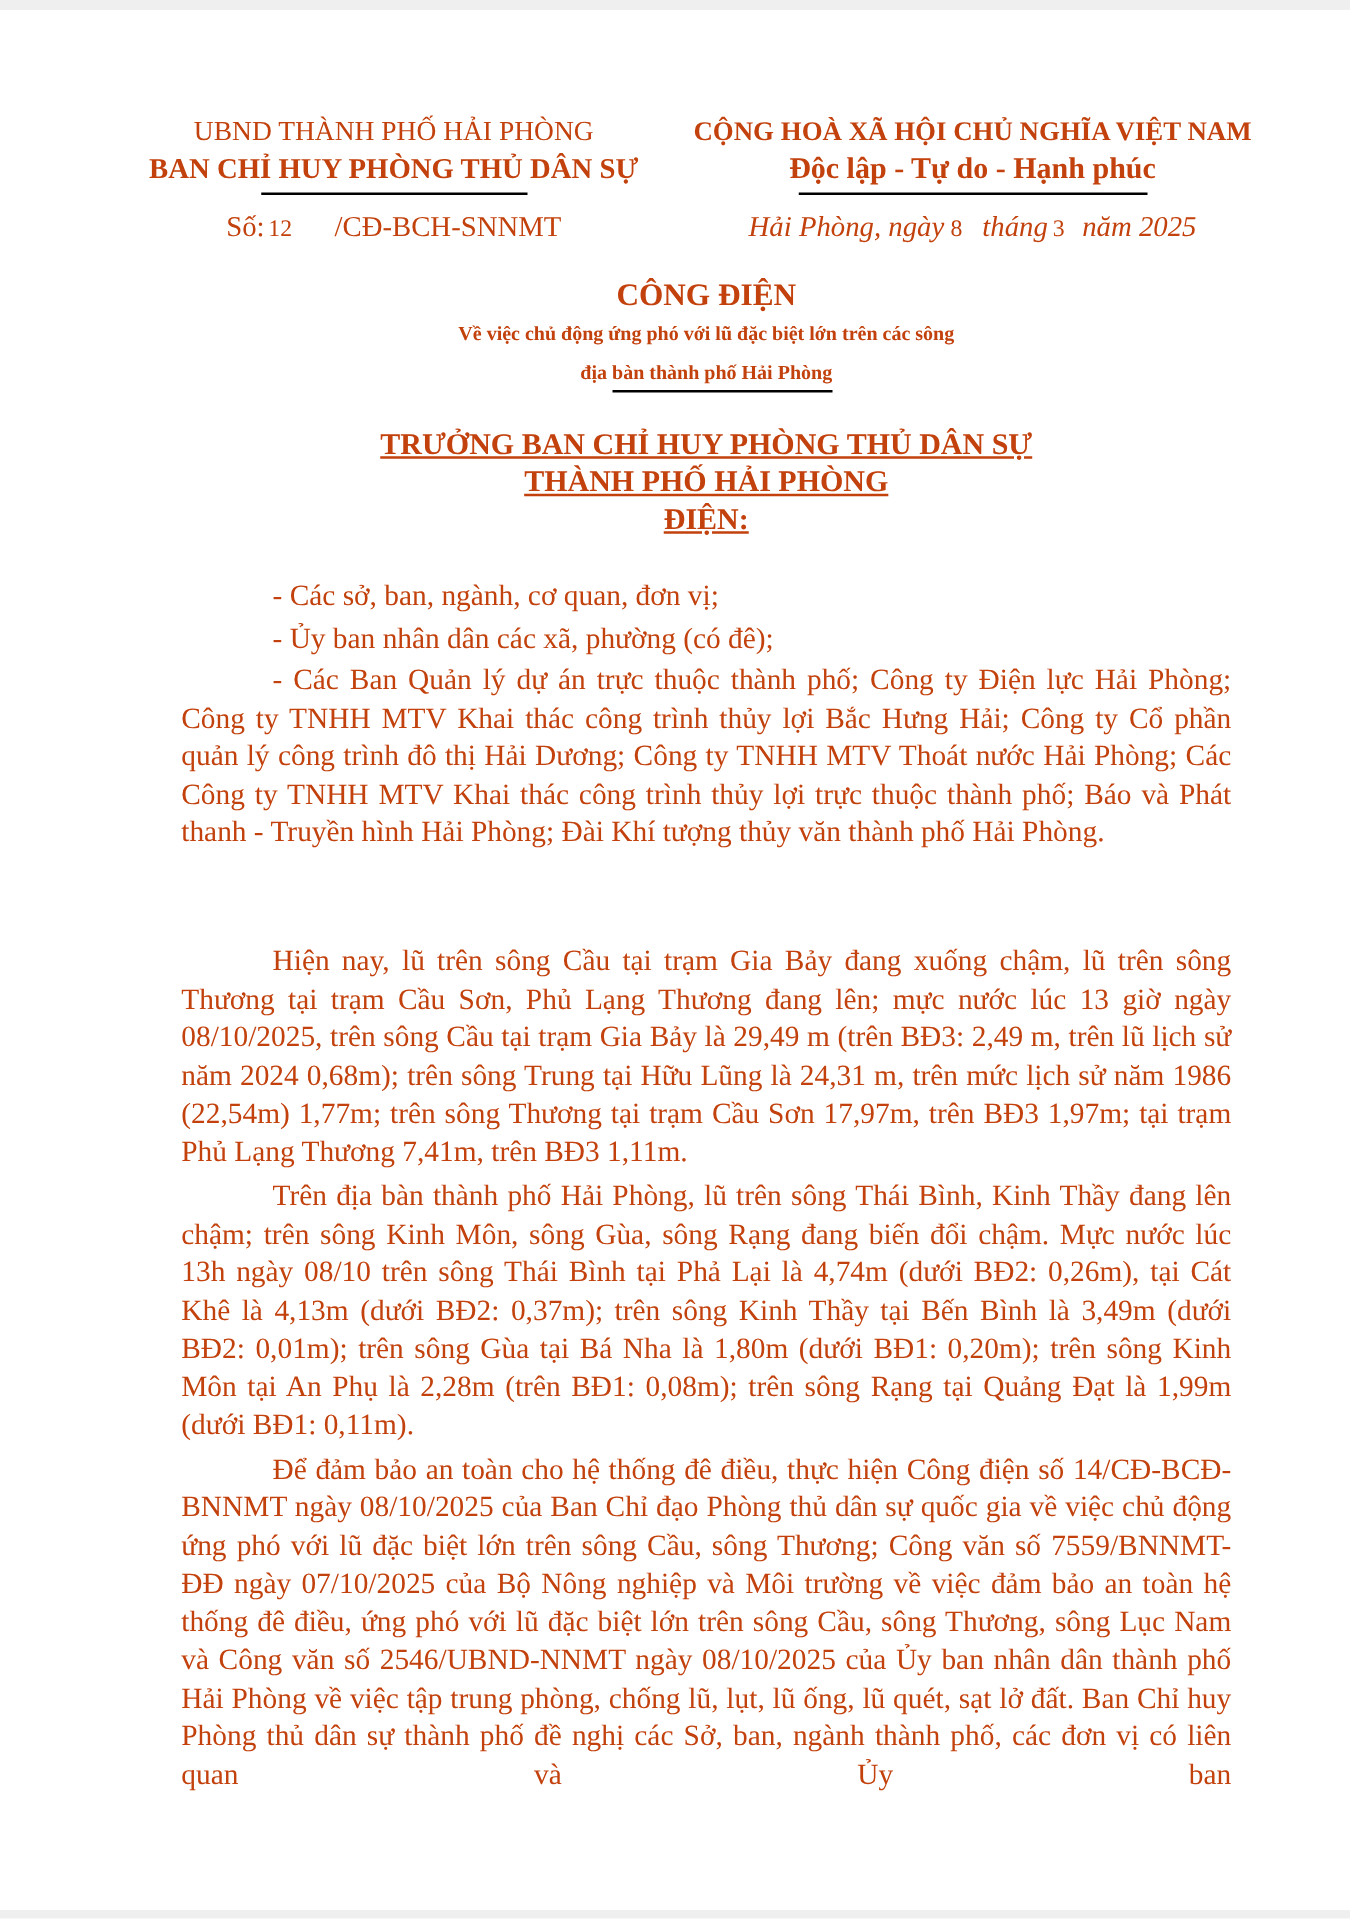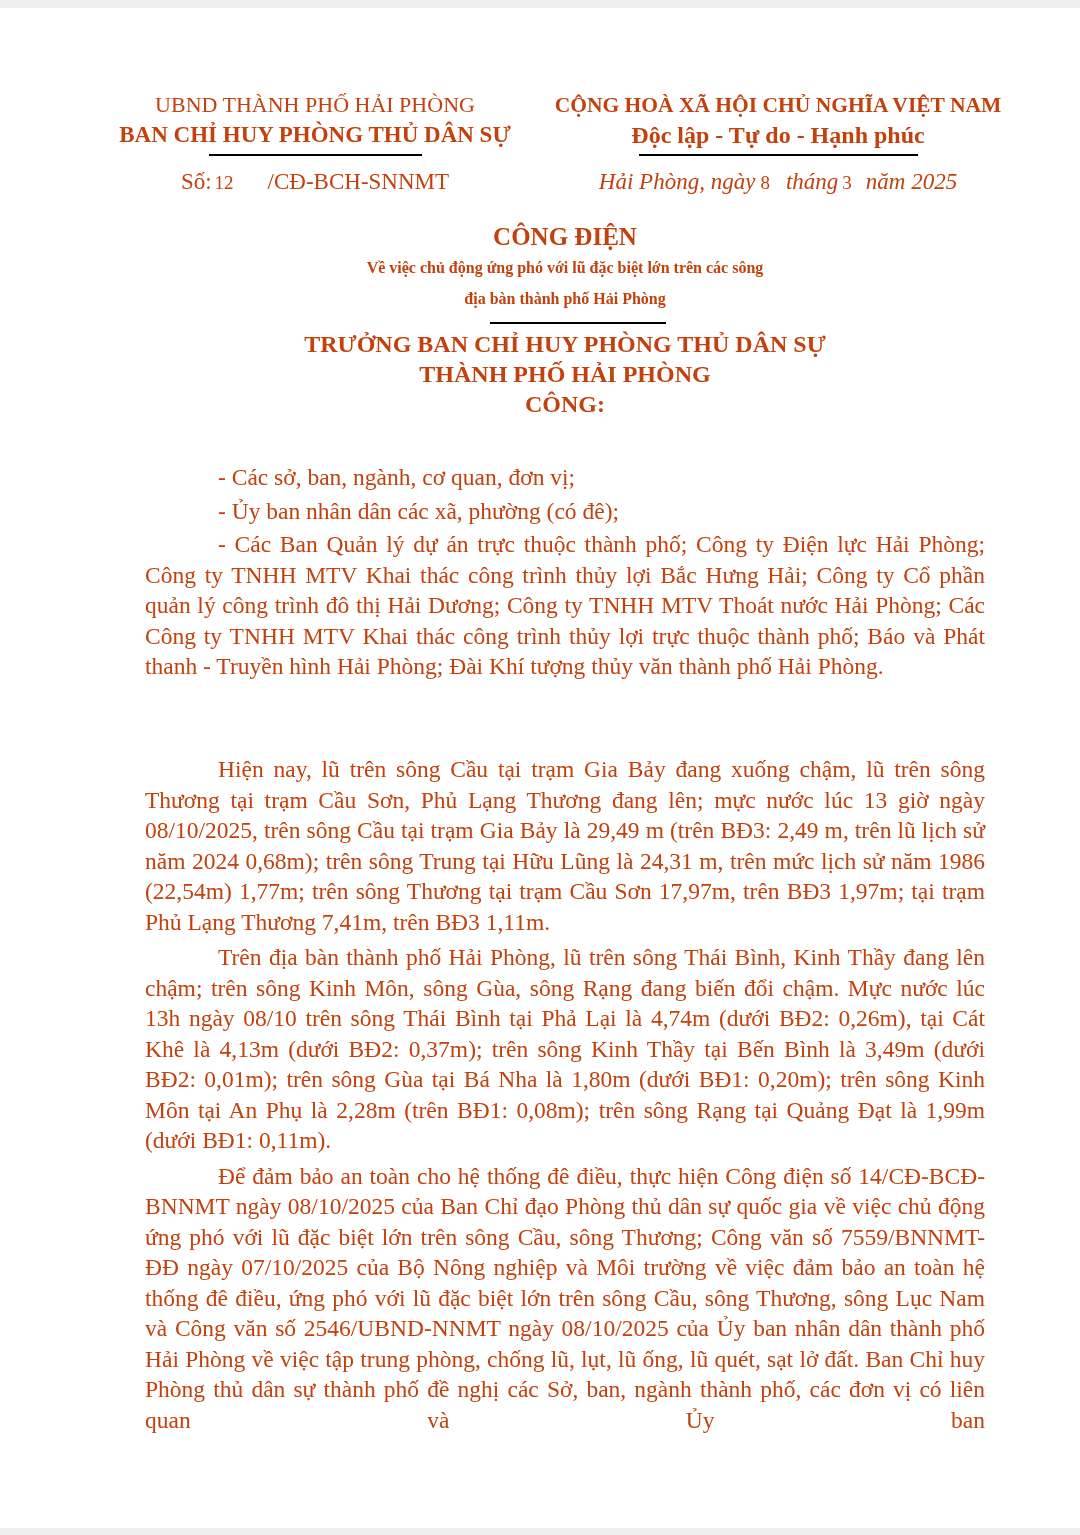--- a/index.html
+++ b/index.html
@@ -29,22 +29,22 @@
   .doc-no .num{font-size:19px;margin:0 34px 0 3px;}
   .date-line{margin-top:12px;font-size:23px;font-style:italic;line-height:28px;white-space:nowrap;}
   .date-line .num{font-style:normal;font-size:19px;}
   .date-line .d{margin:0 16px 0 5px;}
   .date-line .m{margin:0 14px 0 4px;}
 
   
   .title-block{position:absolute;top:221px;left:120px;width:890px;text-align:center;}
   .doc-kind{font-size:25px;font-weight:bold;line-height:31px;}
   .doc-subject{font-size:16px;font-weight:bold;line-height:31px;}
-  .uline{border-bottom:2.5px solid #000;padding-bottom:15px;}
-  .issuer{margin-top:15px;}
+  .uline{border-bottom:2.5px solid #000;padding-bottom:5px;}
+  .issuer{margin-top:27px;text-decoration:underline;}
   .issuer-line{font-size:24px;font-weight:bold;line-height:30px;}
   .salutation{font-size:24px;font-weight:bold;line-height:30px;}
 
   
   .recipients{position:absolute;top:462px;left:145px;width:840px;}
   .recipients p{
     margin:0 0 3px 0;font-size:23.5px;line-height:30.5px;
     text-align:justify;text-indent:73px;
   }
   .body-text{position:absolute;top:754px;left:145px;width:840px;}
@@ -80,21 +80,21 @@
 
   <div class="title-block">
     <div class="doc-kind">CÔNG ĐIỆN</div>
     <div class="doc-subject">Về việc chủ động ứng phó với lũ đặc biệt lớn trên các sông</div>
     <div class="doc-subject">
       <span>địa </span><span class="uline">bàn thành phố Hải Phòng</span>
     </div>
     <div class="issuer">
       <div class="issuer-line">TRƯỞNG BAN CHỈ HUY PHÒNG THỦ DÂN SỰ</div>
       <div class="issuer-line">THÀNH PHỐ HẢI PHÒNG</div>
-      <div class="salutation">CÔNG:</div>
+      <div class="salutation">ĐIỆN:</div>
     </div>
   </div>
 
   <div class="recipients">
     <p>- Các sở, ban, ngành, cơ quan, đơn vị;</p>
     <p>- Ủy ban nhân dân các xã, phường (có đê);</p>
     <p>- Các Ban Quản lý dự án trực thuộc thành phố; Công ty Điện lực Hải Phòng; Công ty TNHH MTV Khai thác công trình thủy lợi Bắc Hưng Hải; Công ty Cổ phần quản lý công trình đô thị Hải Dương; Công ty TNHH MTV Thoát nước Hải Phòng; Các Công ty TNHH MTV Khai thác công trình thủy lợi trực thuộc thành phố; Báo và Phát thanh - Truyền hình Hải Phòng; Đài Khí tượng thủy văn thành phố Hải Phòng.</p>
   </div>
 
   <div class="body-text">

